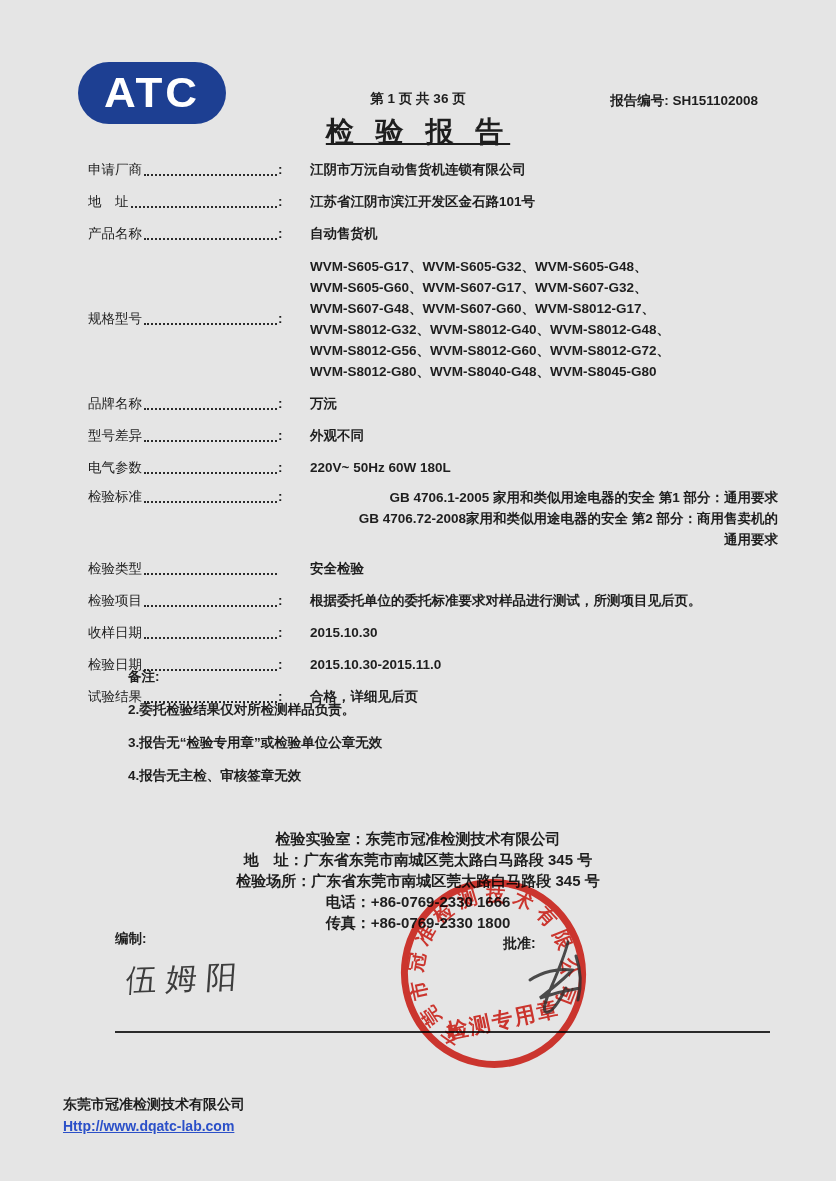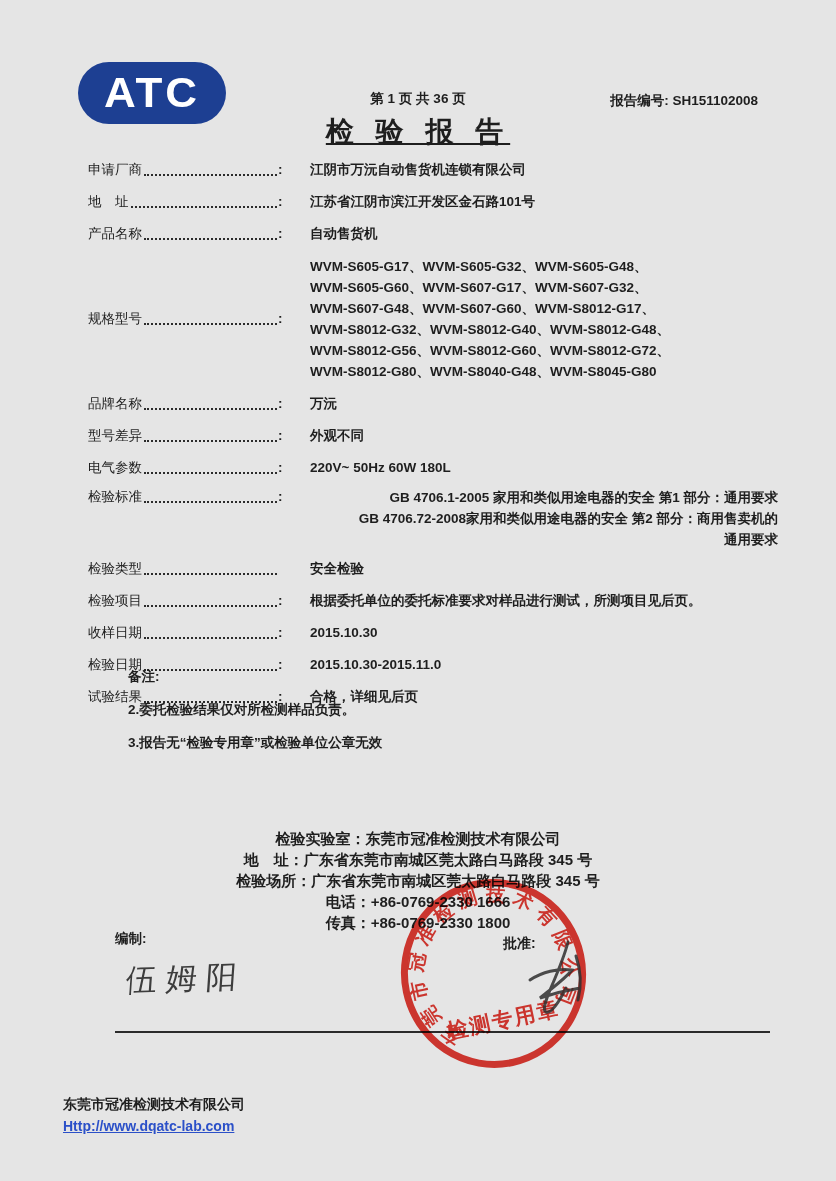--- a/index.html
+++ b/index.html
@@ -248,20 +248,21 @@
       <span class="colon">:</span>
       <div class="fvalue">合格，详细见后页</div>
     </div>
 
   </div>
 
   <div class="notes">
     <div class="notes-title">备注:</div>
     <div class="note-item">2.委托检验结果仅对所检测样品负责。</div>
     <div class="note-item">3.报告无“检验专用章”或检验单位公章无效</div>
+    <div class="note-item">4.报告无主检、审核签章无效</div>
   </div>
 
   <div class="lab">
     <div>检验实验室：东莞市冠准检测技术有限公司</div>
     <div>地　址：广东省东莞市南城区莞太路白马路段 345 号</div>
     <div>检验场所：广东省东莞市南城区莞太路白马路段 345 号</div>
     <div>电话：+86-0769-2330 1666</div>
     <div>传真：+86-0769-2330 1800</div>
   </div>
 

